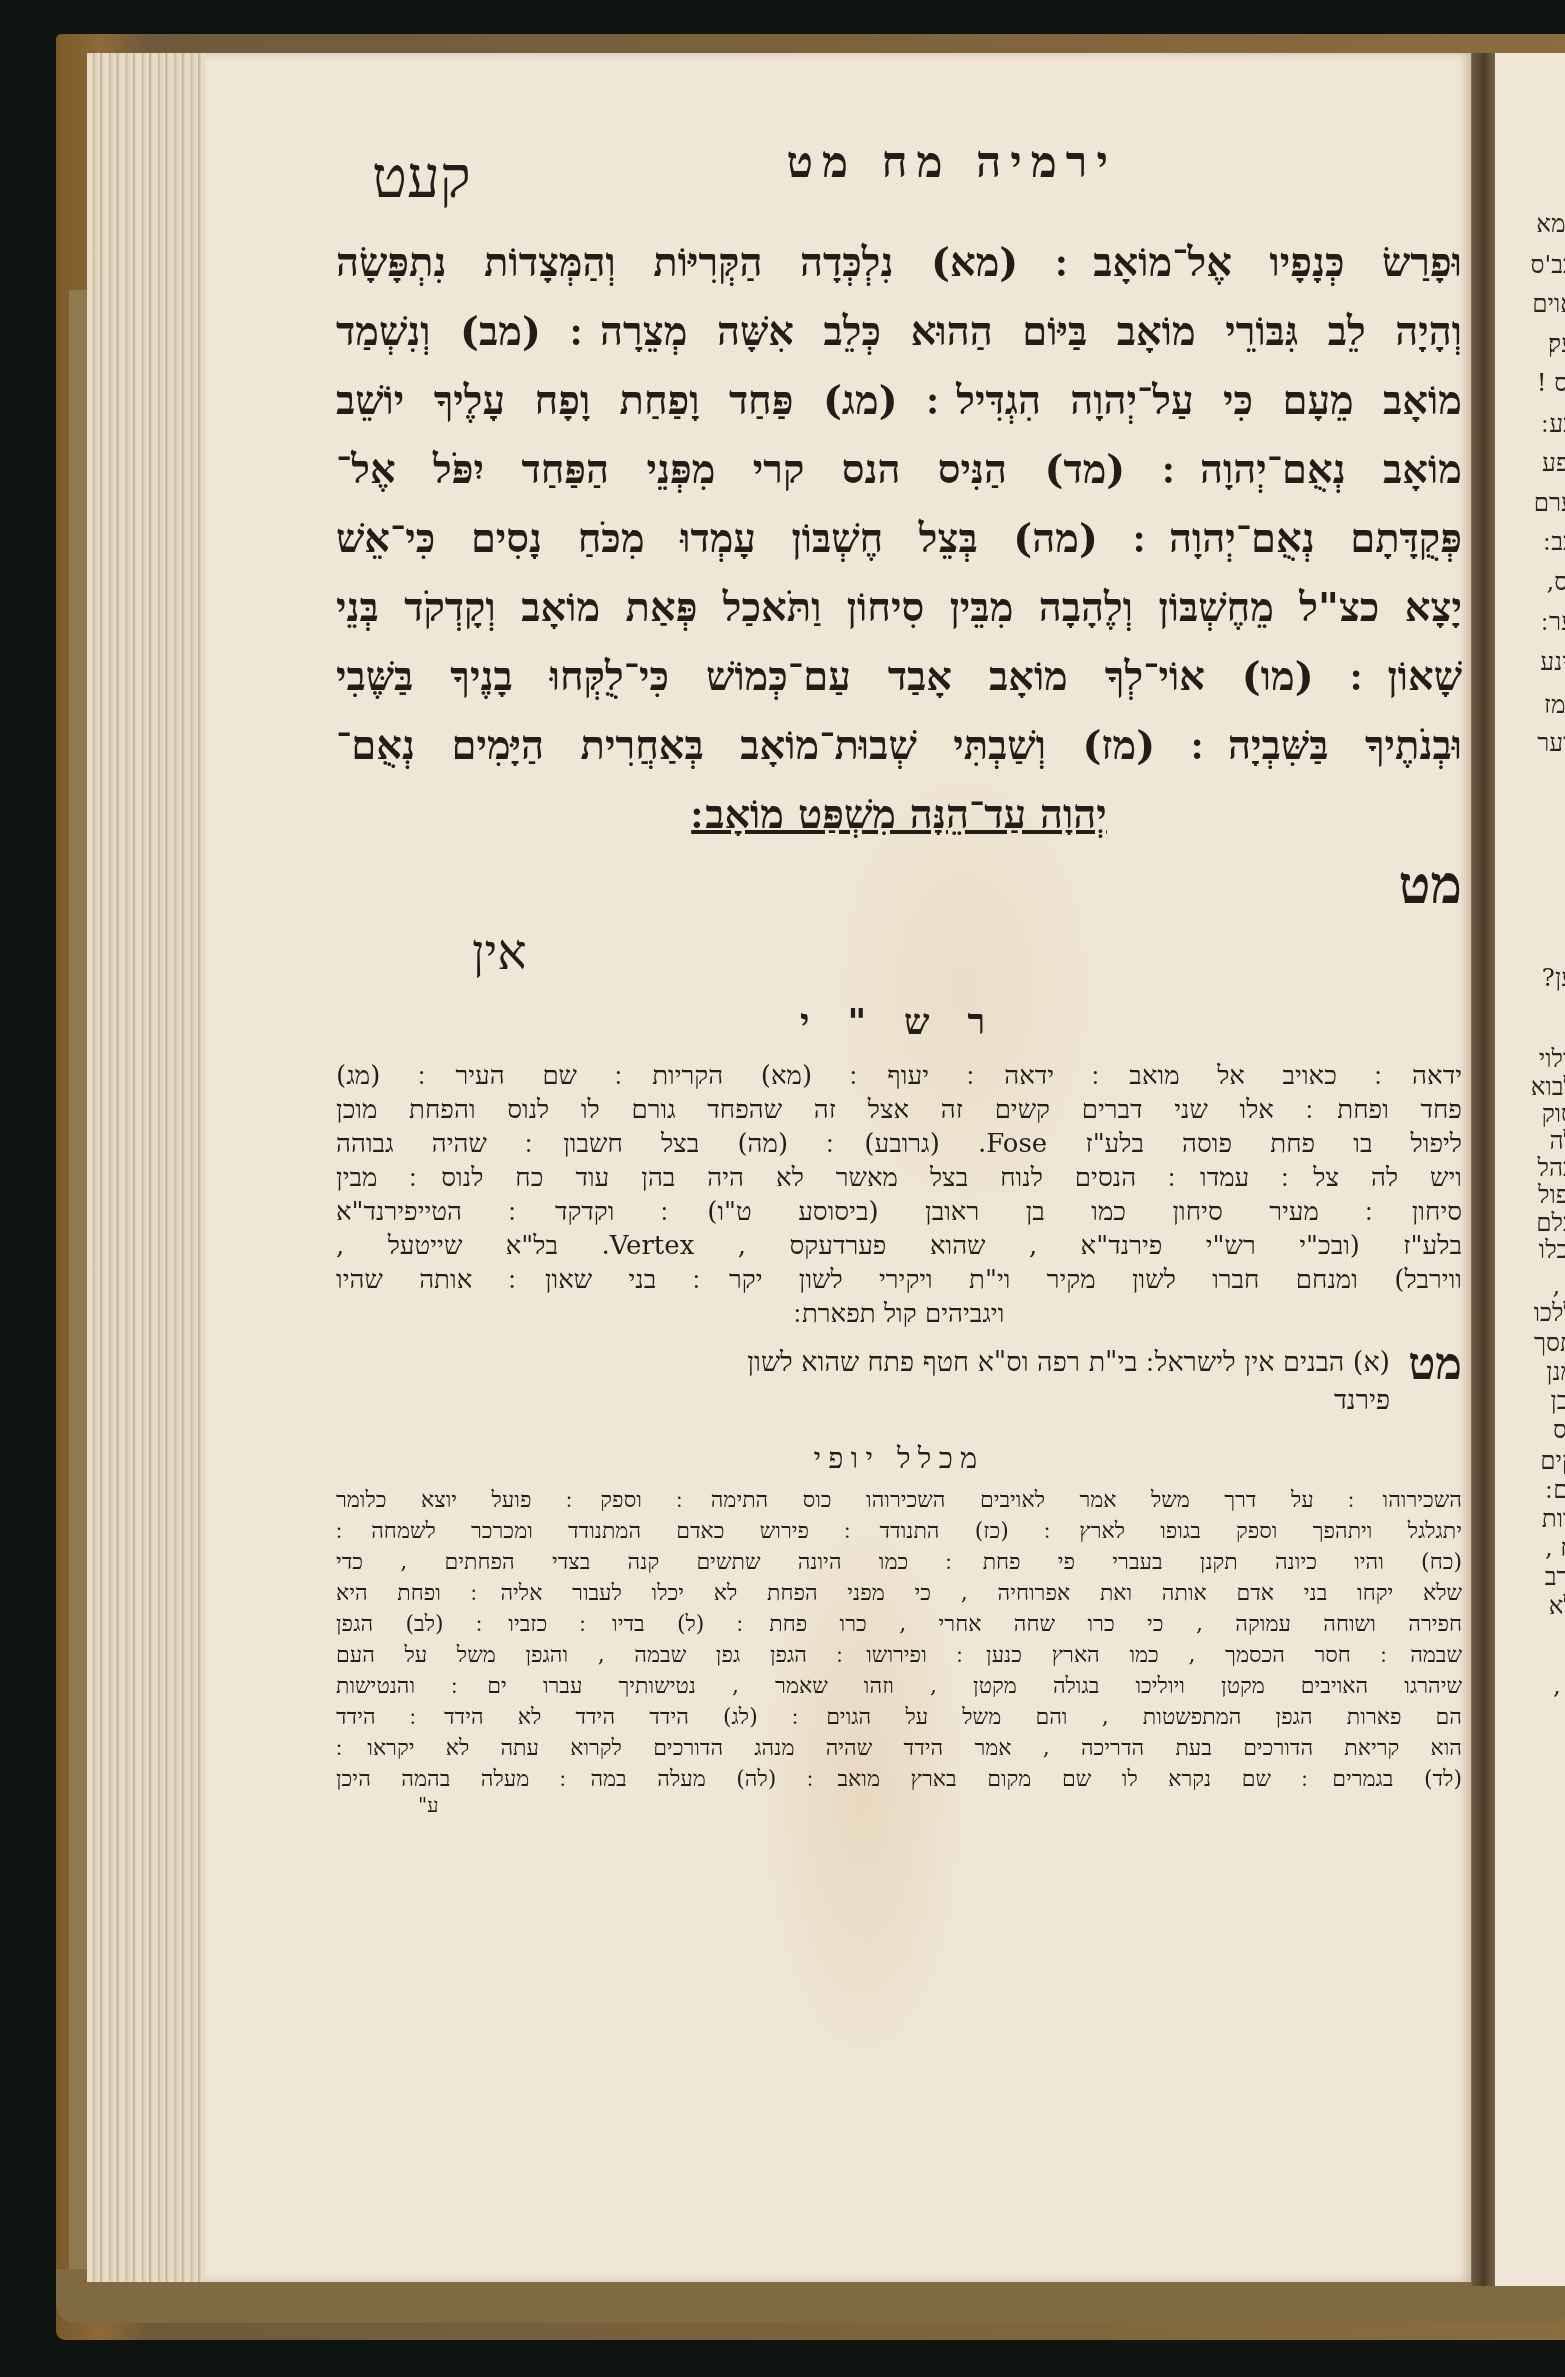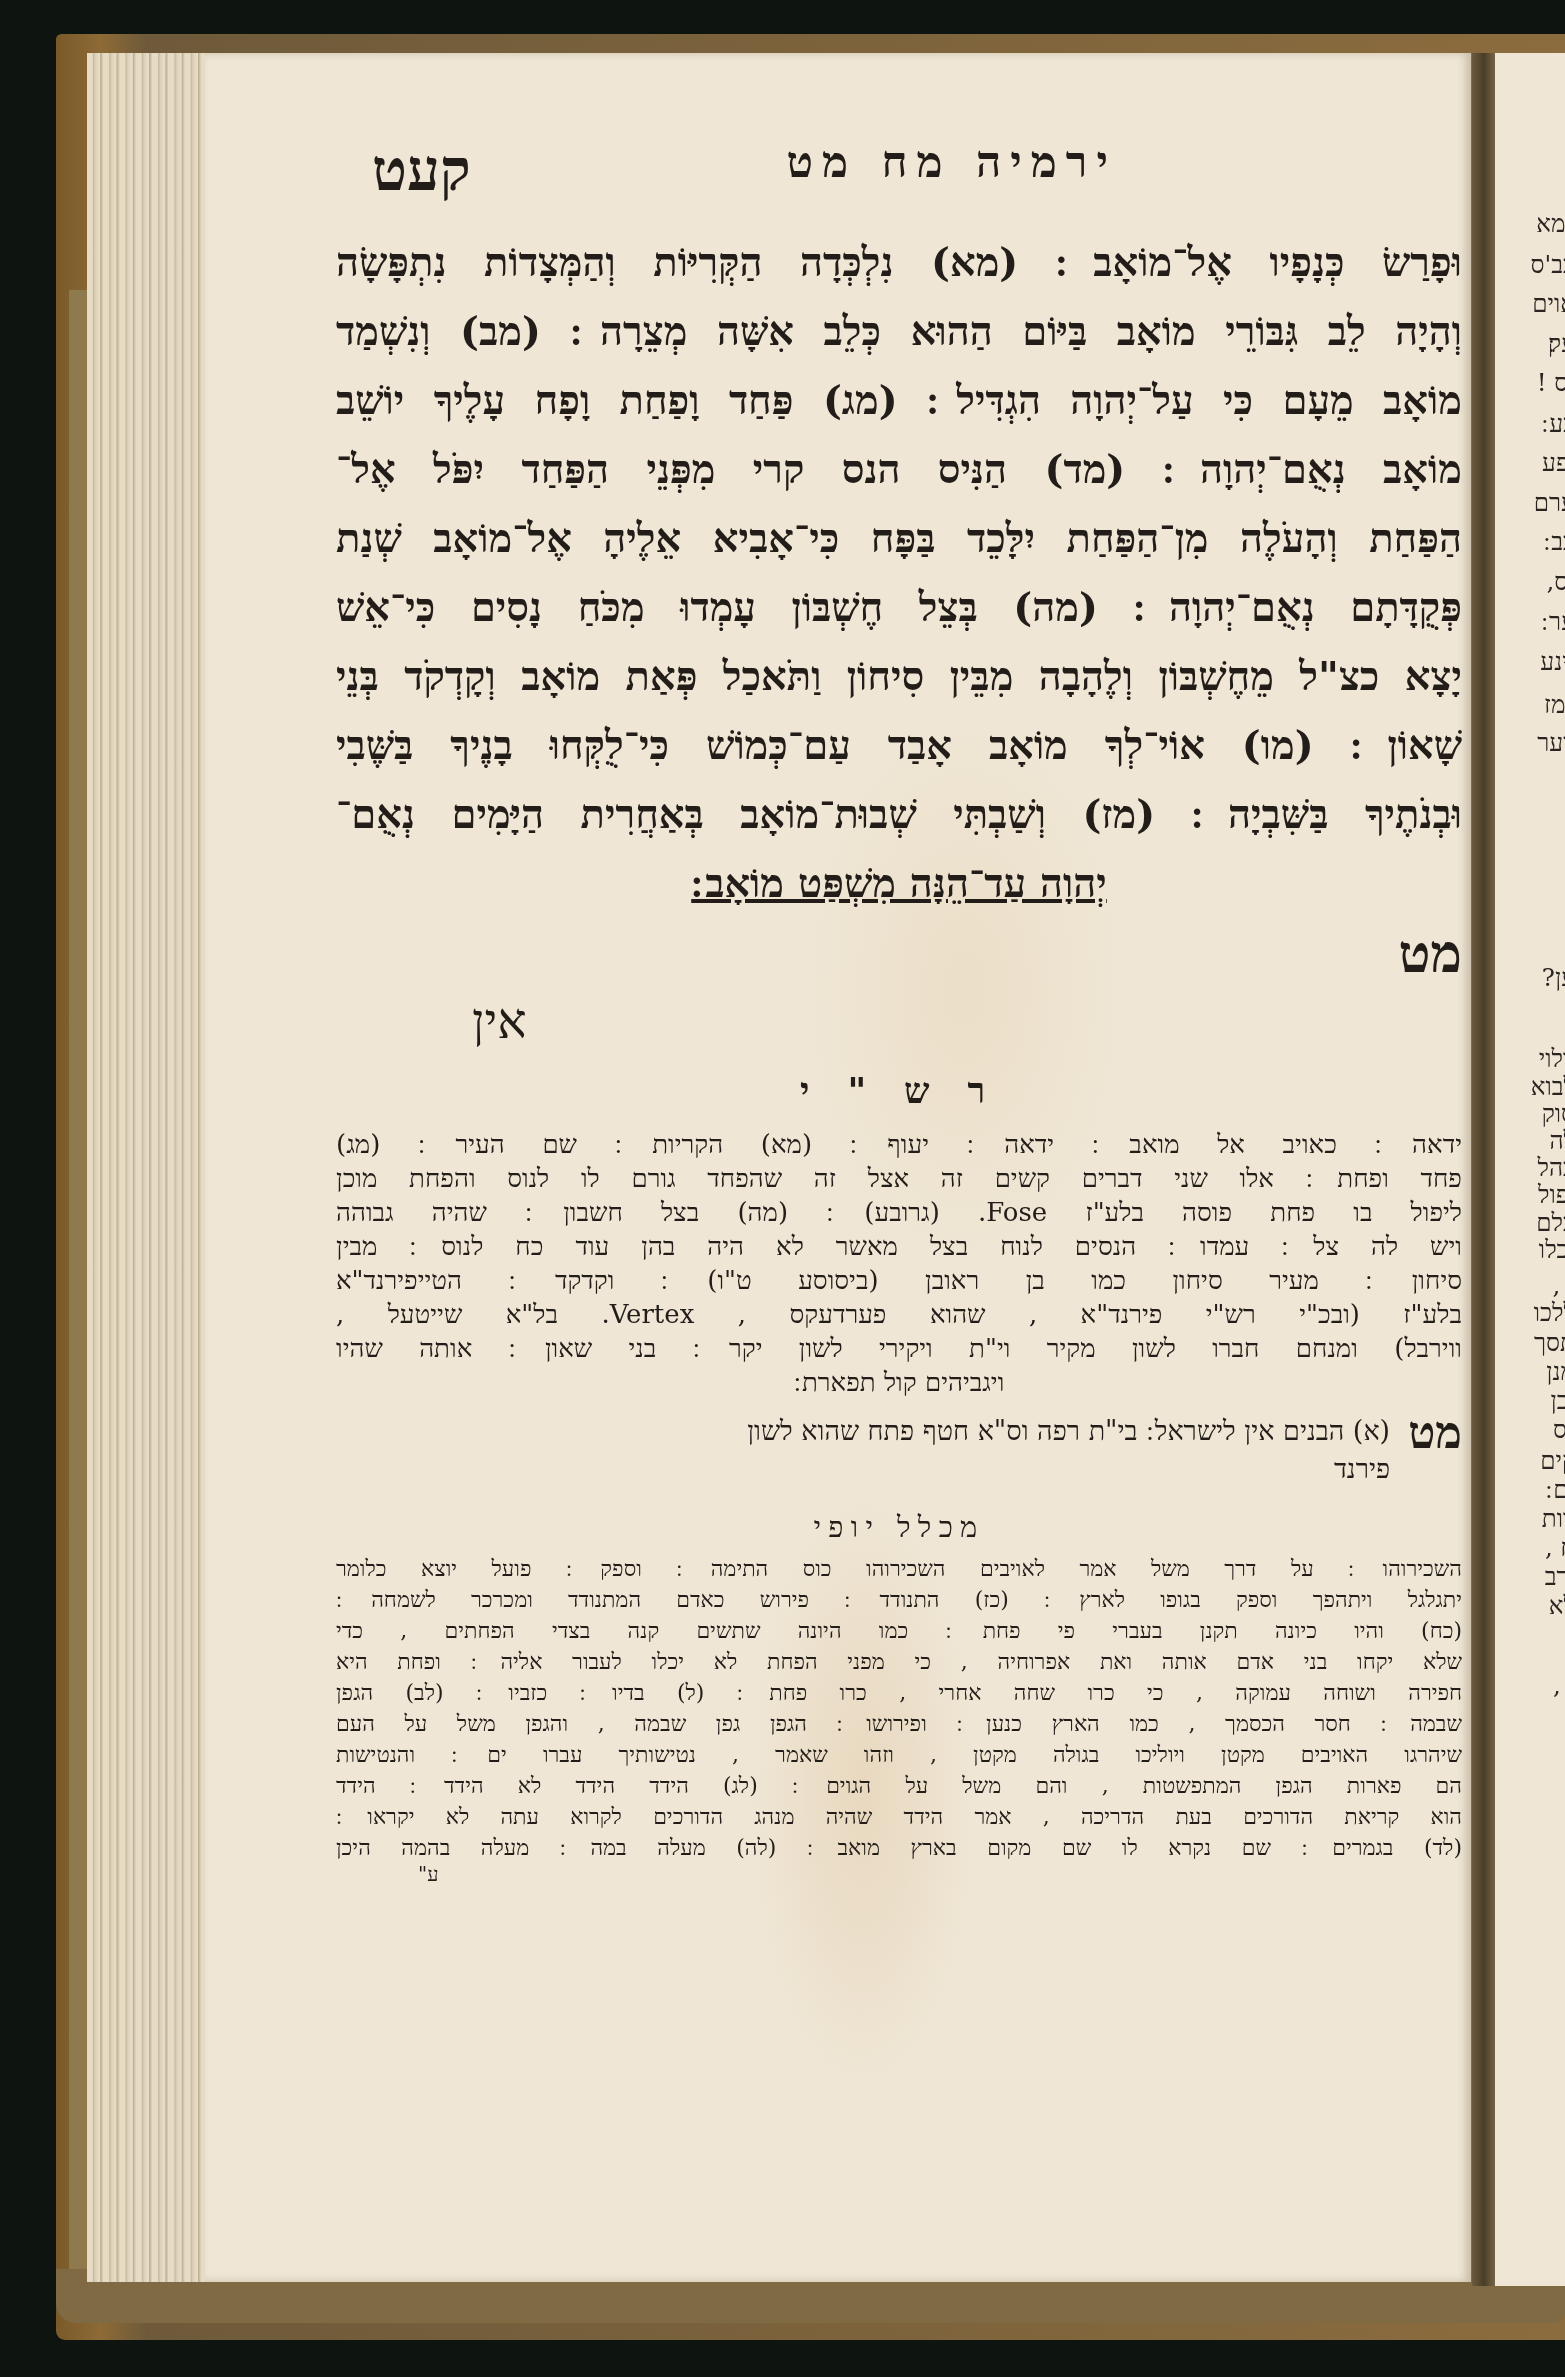--- a/index.html
+++ b/index.html
@@ -56,22 +56,22 @@
     direction: rtl; color: #221d18;
   }
   .header {
     position: relative; height: 100px;
   }
   .header .running-title {
     position: absolute; right: 345px; top: 9px;
     font-size: 44px; font-weight: bold; letter-spacing: 9px;
   }
   .header .page-number {
-    position: absolute; left: 36px; top: 9px;
-    font-size: 58px; font-weight: bold;
+    position: absolute; left: 36px; top: 16px;
+    font-size: 58px; font-weight: normal;
   }
   .verse-line {
     font-size: 40px; line-height: 69px; font-weight: bold;
     white-space: nowrap; text-align: justify; text-align-last: justify;
     height: 69px; overflow: hidden;
   }
   .verse-line.center { text-align: center; text-align-last: center; text-decoration: underline; }
   .chapter-line {
     font-size: 42px; line-height: 73px; font-weight: bold; white-space: nowrap;
     display: flex; gap: 25.4px; height: 73px;
@@ -160,21 +160,20 @@
   <div class="header">
     <span class="running-title">ירמיה מח מט</span>
     <span class="page-number">קעט</span>
   </div>
 
   <div>
     <div class="verse-line">וּפָרַשׂ כְּנָפָיו אֶל־מוֹאָב ׃ (מא) נִלְכְּדָה הַקְּרִיּוֹת וְהַמְּצָדוֹת נִתְפָּשָׂה</div>
     <div class="verse-line">וְהָיָה לֵב גִּבּוֹרֵי מוֹאָב בַּיּוֹם הַהוּא כְּלֵב אִשָּׁה מְצֵרָה ׃ (מב) וְנִשְׁמַד</div>
     <div class="verse-line">מוֹאָב מֵעָם כִּי עַל־יְהוָה הִגְדִּיל ׃ (מג) פַּחַד וָפַחַת וָפָח עָלֶיךָ יוֹשֵׁב</div>
     <div class="verse-line">מוֹאָב נְאֻם־יְהוָה ׃ (מד) הַנִּיס הנס קרי מִפְּנֵי הַפַּחַד יִפֹּל אֶל־</div>
-    <div class="verse-line">הַפַּחַת וְהָעֹלֶה מִן־הַפַּחַת יִלָּכֵד בַּפָּח כִּי־אָבִיא אֵלֶיהָ אֶל־מוֹאָב שְׁנַת</div>
     <div class="verse-line">פְּקֻדָּתָם נְאֻם־יְהוָה ׃ (מה) בְּצֵל חֶשְׁבּוֹן עָמְדוּ מִכֹּחַ נָסִים כִּי־אֵשׁ</div>
     <div class="verse-line">יָצָא כצ"ל מֵחֶשְׁבּוֹן וְלֶהָבָה מִבֵּין סִיחוֹן וַתֹּאכַל פְּאַת מוֹאָב וְקָדְקֹד בְּנֵי</div>
     <div class="verse-line">שָׁאוֹן ׃ (מו) אוֹי־לְךָ מוֹאָב אָבַד עַם־כְּמוֹשׁ כִּי־לֻקְּחוּ בָנֶיךָ בַּשֶּׁבִי</div>
     <div class="verse-line">וּבְנֹתֶיךָ בַּשִּׁבְיָה ׃ (מז) וְשַׁבְתִּי שְׁבוּת־מוֹאָב בְּאַחֲרִית הַיָּמִים נְאֻם־</div>
     <div class="verse-line center">יְהוָה עַד־הֵנָּה מִשְׁפַּט מוֹאָב ׃</div>
     <div class="chapter-line">
       <span class="chapter-mark">מט</span>
     </div>
     <div class="catchword">אין</div>
   </div>

